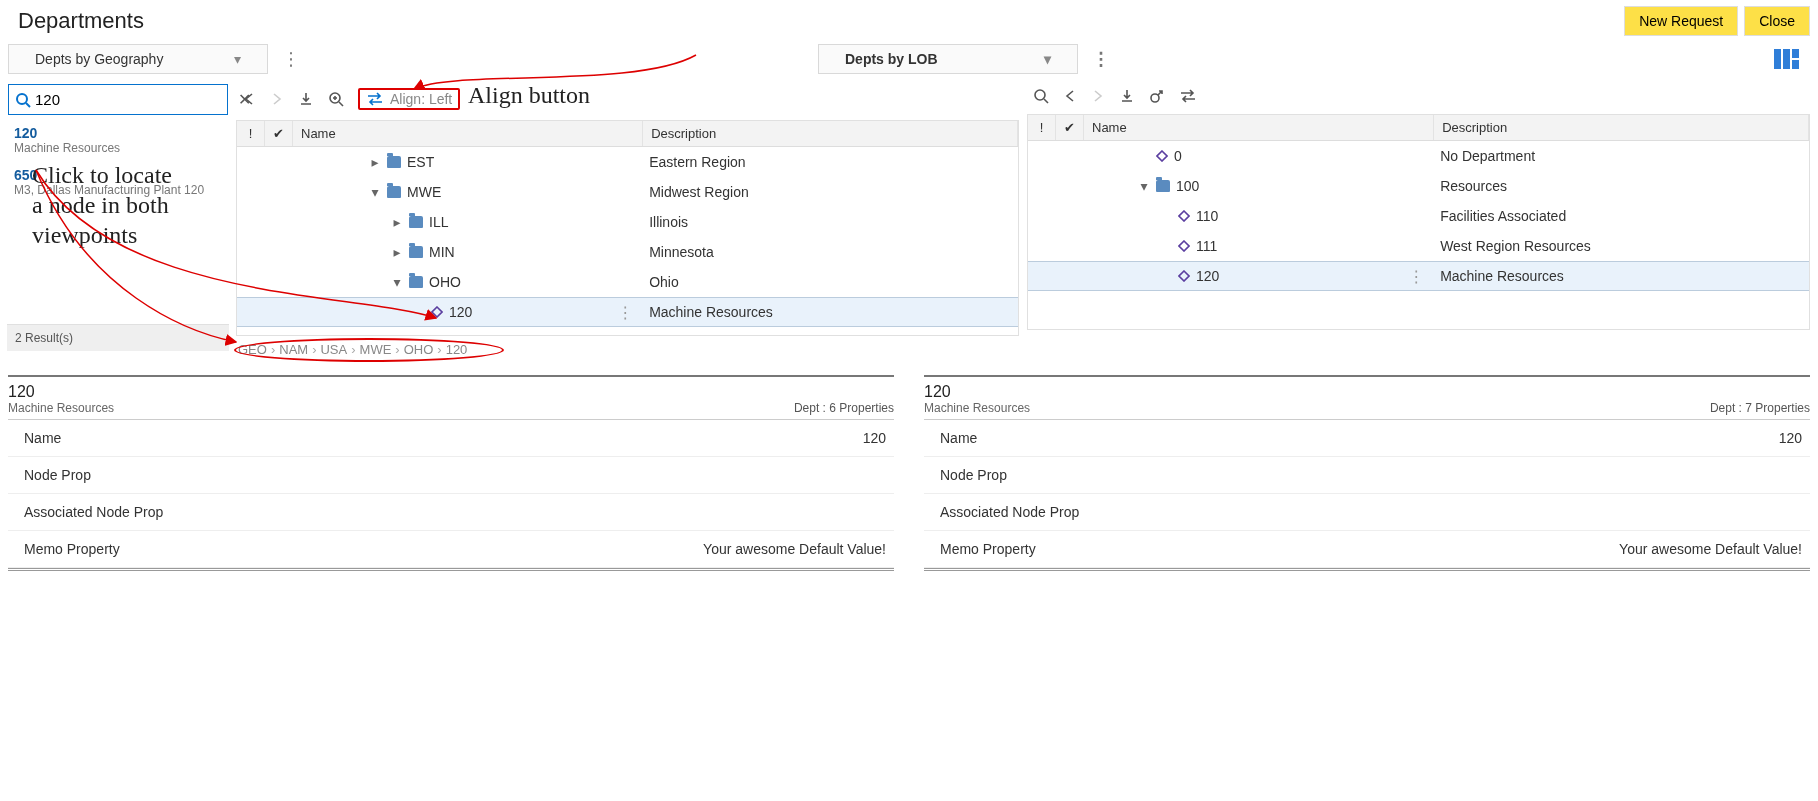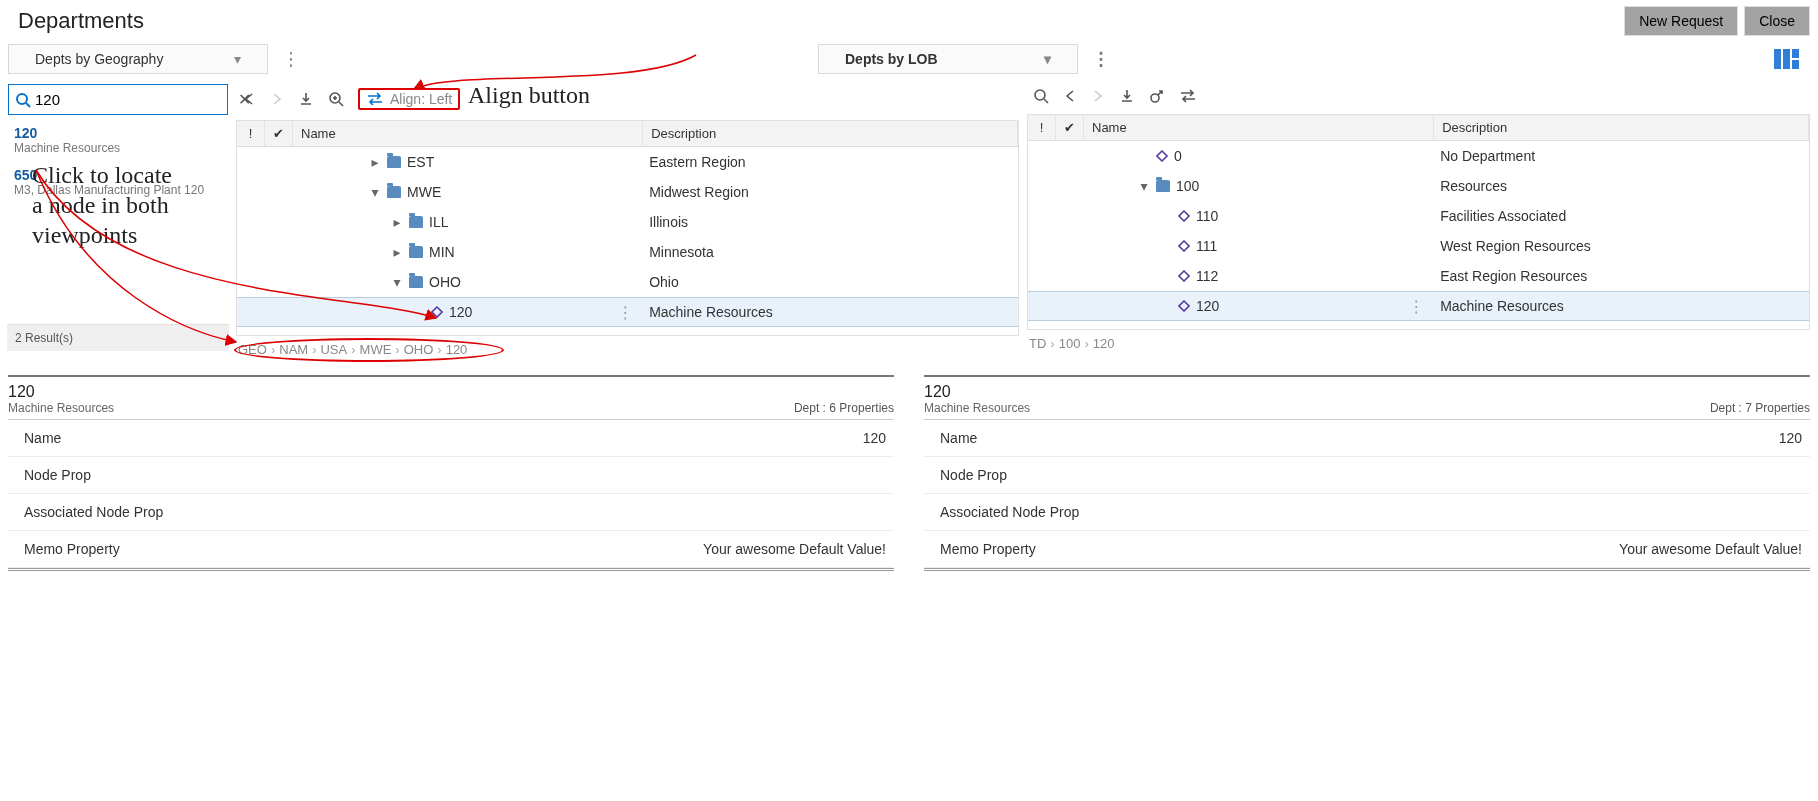--- a/index.html
+++ b/index.html
@@ -1,20 +1,20 @@
 <!DOCTYPE html>
 <html><head>
 <meta charset="utf-8">
 <style>
   * { box-sizing: border-box; margin: 0; padding: 0; }
   body { font-family: "Segoe UI", Arial, sans-serif; font-size: 13px; color: #333; background: #fff; width: 1818px; height: 801px; overflow: hidden; position: relative; }
   .page-header { display: flex; justify-content: space-between; align-items: center; padding: 6px 8px 2px 18px; }
   .page-title { font-size: 22px; font-weight: 400; color: #222; }
   .hdr-btns { display: flex; gap: 6px; }
-  .btn-top { background: #a3a3a3; border: 1px solid #ddd; padding: 6px 14px; font-size: 14px; cursor: pointer; }
+  .btn-top { background: #fde047; border: 1px solid #ddd; padding: 6px 14px; font-size: 14px; cursor: pointer; }
 
   .selectors-row { display: flex; gap: 30px; padding: 6px 18px 0 8px; }
   .sel-left { width: 780px; display:flex; align-items:center; gap:8px; }
   .sel-right { flex:1; display:flex; align-items:center; gap:8px; justify-content:space-between; }
   .select-box { display:inline-flex; align-items:center; justify-content:space-between; border:1px solid #d9d9d9; background:#fafafa; padding:6px 26px; font-size:14px; width:260px; cursor:pointer; }
   .select-box .chev { color:#888; }
   .kebab { color:#777; font-size:18px; padding:0 6px; cursor:pointer; }
   .cmp-icon svg { display:block; }
 
   
@@ -408,58 +408,39 @@
         <span class="node-ic">
                 <svg width="12" height="12">
                   <path d="M6 1 L11 6 L6 11 L1 6 Z" fill="none" stroke="#5b3fa0" stroke-width="1.6"></path>
                 </svg>
               </span>
         <span>111</span>
 
       </div>
       <div class="gc-desc">West Region Resources</div>
           </div>
-          <div class="grow">
-      <div class="gc-flag"></div>
-            <div class="gc-check"></div>
-      <div class="gc-name">
-        <span class="indent" style="width:66px"></span>
-        <span class="caret"></span>
-        <span class="node-ic">
-                <svg width="12" height="12">
-                  <path d="M6 1 L11 6 L6 11 L1 6 Z" fill="none" stroke="#5b3fa0" stroke-width="1.6"></path>
-                </svg>
-              </span>
-        <span>112</span>
-
-      </div>
-      <div class="gc-desc">East Region Resources</div>
-          </div>
           <div class="grow sel-row">
       <div class="gc-flag"></div>
             <div class="gc-check"></div>
       <div class="gc-name">
         <span class="indent" style="width:66px"></span>
         <span class="caret"></span>
         <span class="node-ic">
                 <svg width="12" height="12">
                   <path d="M6 1 L11 6 L6 11 L1 6 Z" fill="none" stroke="#5b3fa0" stroke-width="1.6"></path>
                 </svg>
               </span>
         <span>120</span>
         <span style="flex:1"></span>
               <span class="row-menu">⋮</span>
       </div>
       <div class="gc-desc">Machine Resources</div>
           </div>
         </div>
     </div>
-    <div style="position:relative;">
-      <div class="path" id="rightPath"><span>TD</span><span class="sep">›</span><span>100</span><span class="sep">›</span><span>120</span></div>
-    </div>
   </div>
 </div>
 
 <div class="props-row">
   <div class="props">
     <div class="props-head">
       <div>
         <span class="props-title">120</span>
         <span class="props-sub">Machine Resources</span>
       </div>

